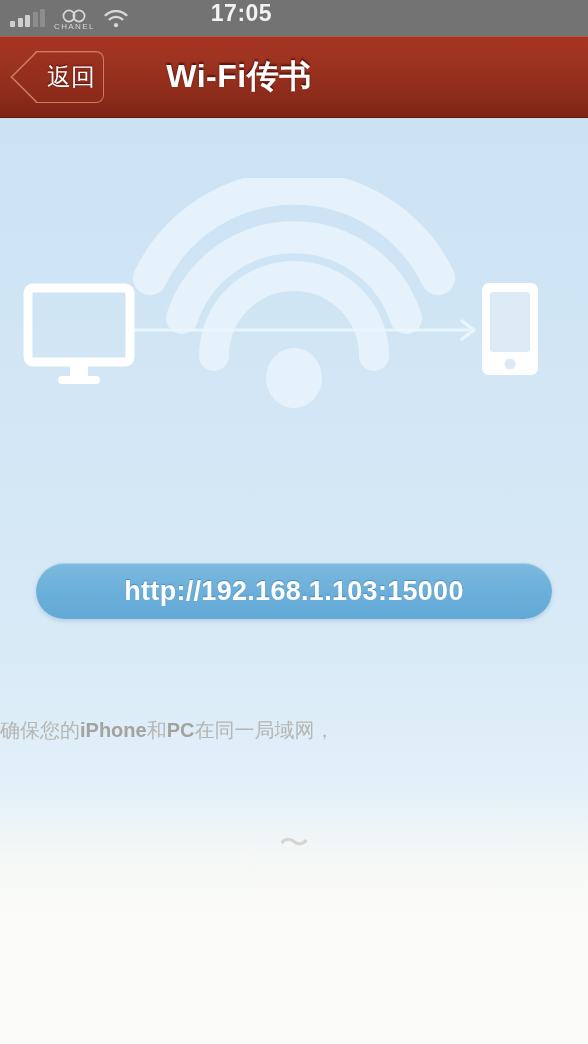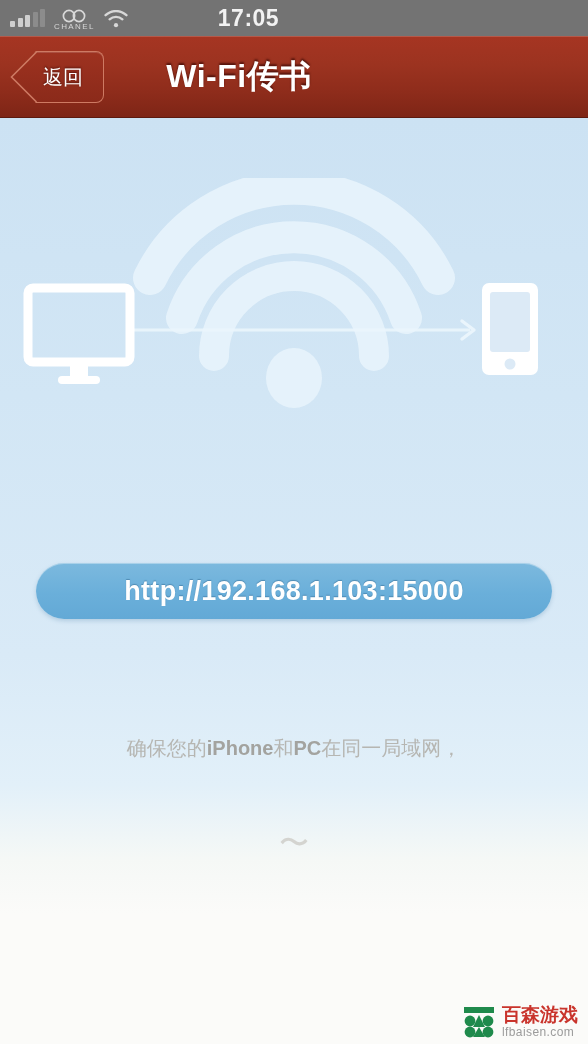--- a/index.html
+++ b/index.html
@@ -13,22 +13,22 @@
 
   
   .statusbar {
     position: absolute; top: 0; left: 0; width: 588px; height: 36px;
     background: #737373;
     display: flex; align-items: center;
   }
   .sb-left { display: flex; align-items: flex-end; gap: 9px; padding-left: 10px; height: 36px; }
   .sb-right { position: absolute; right: 8px; top: 0; height: 36px; display: flex; align-items: center; gap: 8px; }
   .sb-center {
-    position: absolute; left: 7px; width: 483px; top: 0; height: 36px;
-    display: flex; align-items: center; justify-content: center;
+    position: absolute; left: 0; width: 483px; top: 0; height: 36px;
+    display: flex; align-items: flex-start; justify-content: center;
   }
   .sb-time { color: #f2f2f2; font-size: 23px; font-weight: bold; letter-spacing: .5px; }
   .sb-pct  { color: #f2f2f2; font-size: 21px; font-weight: bold; }
 
   .bars { display: flex; align-items: flex-end; gap: 2.5px; height: 18px; padding-bottom: 9px; }
   .bars i { display: block; width: 5px; background: #cfcfcf; border-radius: 1px; }
   .bars i:nth-child(1){ height: 6px; }
   .bars i:nth-child(2){ height: 9px; }
   .bars i:nth-child(3){ height: 12px; }
   .bars i:nth-child(4){ height: 15px; background:#8c8c8c; }
@@ -49,22 +49,22 @@
   .nav-title {
     position: absolute; left: 0; top: 0; width: 478px; height: 82px;
     display: flex; align-items: center; justify-content: center;
     color: #fff; font-size: 32px; font-weight: 600; letter-spacing: .5px;
     text-shadow: 0 -2px 2px rgba(60,10,5,.75);
   }
   .back-btn {
     position: absolute; left: 10px; top: 15px;
     width: 94px; height: 52px;
     display: flex; align-items: center; justify-content: flex-end;
-    padding-right: 20px;
-    color: #fff; font-size: 20px; font-weight: 500;
+    padding-right: 8px;
+    color: #fff; font-size: 24px; font-weight: 500;
     text-shadow: 0 -1px 2px rgba(60,10,5,.8);
     background: linear-gradient(180deg,#9e3220 0%, #8b2a1a 100%);
     border: 1px solid #ce7a63;
     border-left: none;
     border-radius: 0 8px 8px 0;
     clip-path: polygon(26px 0, 100% 0, 100% 100%, 26px 100%, 0 50%);
     box-shadow: inset 0 1px 0 rgba(255,255,255,.15);
   }
   .back-arrowline {
     position: absolute; left: 10px; top: 15px; width: 94px; height: 52px;
@@ -102,22 +102,22 @@
     display: flex; align-items: center; justify-content: center;
     box-shadow: 0 2px 4px rgba(80,130,170,.28), inset 0 1px 0 rgba(255,255,255,.35);
   }
   .urlpill span {
     color: #fff; font-size: 27px; font-weight: bold; letter-spacing: .3px;
     text-shadow: 0 -1px 1px rgba(40,90,130,.45);
   }
 
   
   .hint {
-    position: absolute; left: 0; top: 615px; width: 588px;
-    text-align: center; color: #b6b6b2; font-size: 20px; line-height: 31px;
+    position: absolute; left: 0; top: 597px; width: 588px;
+    text-align: left; color: #b6b6b2; font-size: 20px; line-height: 31px;
   }
   .hint b { color: #a3a39f; font-weight: bold; }
 
   .wave {
     position: absolute; left: 0; top: 710px; width: 588px;
     text-align: center; color: #d4d4d0; font-size: 30px; line-height: 1;
   }
 
   
   .watermark {
@@ -211,30 +211,15 @@
     </div>
 
     <div class="hint">
       <div>
         <span>确保您的</span><b>iPhone</b><span>和</span><b>PC</b><span>在同一局域网，</span>
       </div>
     </div>
 
     <div class="wave">〜</div>
 
-    <div class="watermark">
-      <svg width="34" height="32" viewBox="0 0 34 32">
-        <rect x="2" y="1" width="30" height="6" fill="#1f8a4c"></rect>
-        <circle cx="8" cy="15" r="5.4" fill="#1f8a4c"></circle>
-        <circle cx="26" cy="15" r="5.4" fill="#1f8a4c"></circle>
-        <circle cx="8" cy="26" r="5.4" fill="#1f8a4c"></circle>
-        <circle cx="26" cy="26" r="5.4" fill="#1f8a4c"></circle>
-        <path d="M17 9 l6 12 h-12 z" fill="#1f8a4c"></path>
-        <path d="M17 21 l6 10 h-12 z" fill="#1f8a4c"></path>
-      </svg>
-      <span class="wm-texts">
-        <span class="wm-cn">百森游戏</span>
-        <span class="wm-url">lfbaisen.com</span>
-      </span>
-    </div>
 
   </div>
 </div>
 
 </body></html>

